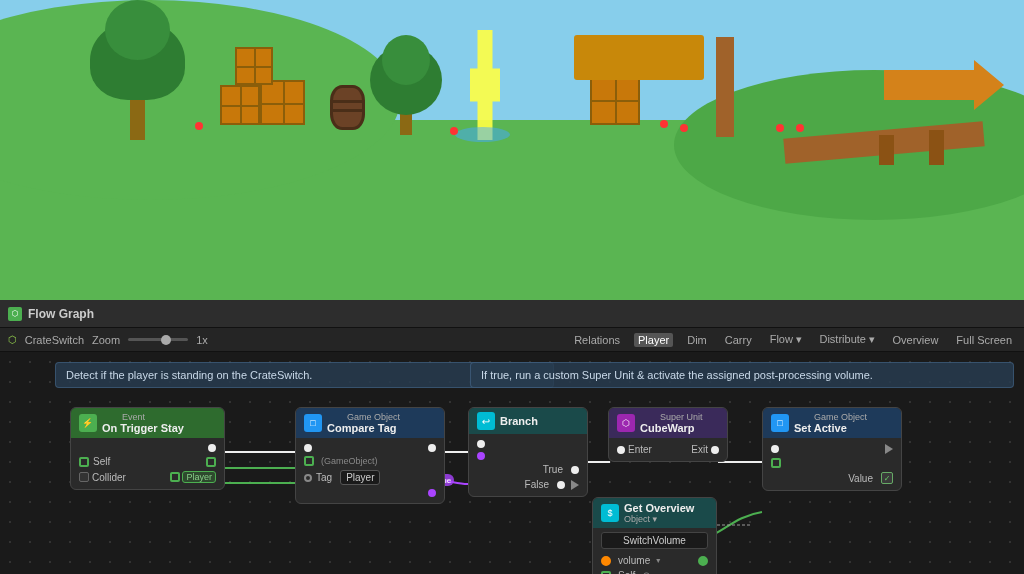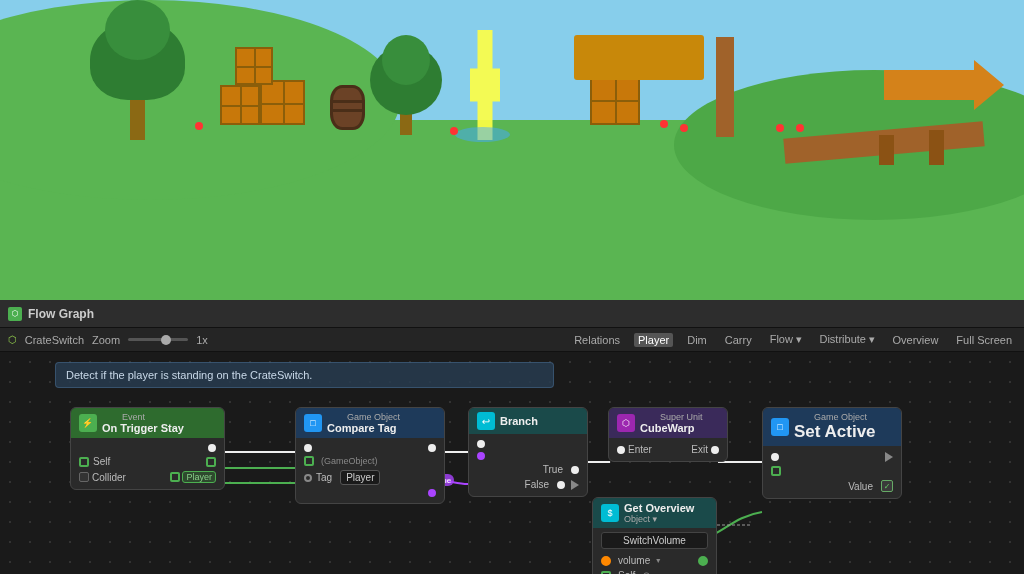--- a/index.html
+++ b/index.html
@@ -376,20 +376,23 @@
 
       <path d="M 695 187 C 720 187 730 165 762 160" stroke="#4CAF50" stroke-width="2" fill="none"></path>
 
       <path d="M 707 173 L 750 173" stroke="#999" stroke-width="1" stroke-dasharray="3,2" fill="none"></path>
     </svg>
 
     <div class="desc-box" style="left:55px;top:10px;right:470px;">
       <span>Detect if the player is standing on the CrateSwitch.</span>
     </div>
 
+    <div class="desc-box" style="left:470px;top:10px;right:10px;">
+      <span>If true, run a custom Super Unit &amp; activate the assigned post-processing volume.</span>
+    </div>
 
     <div class="node" style="left:70px;top:55px;width:155px;">
       <div class="node-header hdr-green">
         <div class="node-icon icon-green" style="font-size:9px;">⚡</div>
         <div>
           <span class="node-header-sub">Event</span>
           <div style="font-size:11px;font-weight:600;color:#EEE;text-align:right;">On Trigger Stay</div>
         </div>
       </div>
       <div class="node-body">
@@ -498,21 +501,21 @@
           </div>
         </div>
       </div>
     </div>
 
     <div class="node" style="left:762px;top:55px;width:140px;">
       <div class="node-header hdr-blue">
         <div class="node-icon icon-blue" style="font-size:9px;">□</div>
         <div>
           <span class="node-header-sub">Game Object</span>
-          <div style="font-size:17px;font-weight:600;color:#EEE;">Set Active</div>
+          <div style="font-size:11px;font-weight:600;color:#EEE;">Set Active</div>
         </div>
       </div>
       <div class="node-body">
         <div class="node-port-row" style="justify-content:space-between;">
           <div class="port flow"></div>
           <div class="triangle-port"></div>
         </div>
 
         <div class="node-port-row">
           <div style="width:10px;height:10px;border:2px solid #4CAF50;border-radius:2px;background:transparent;"></div>

